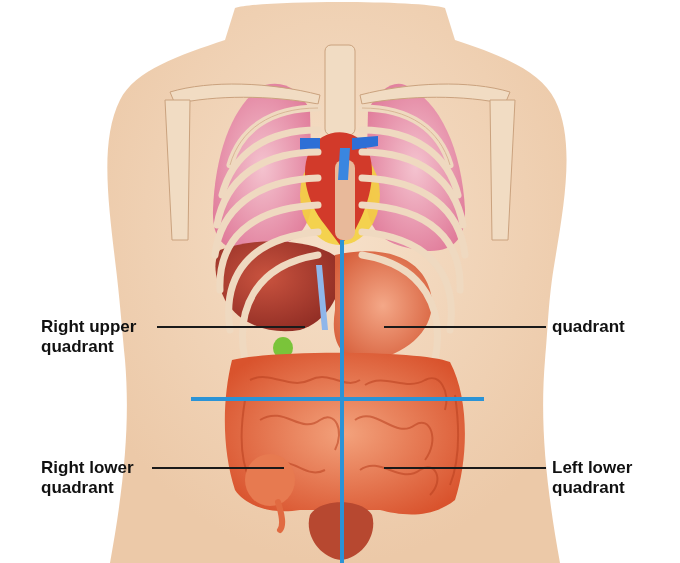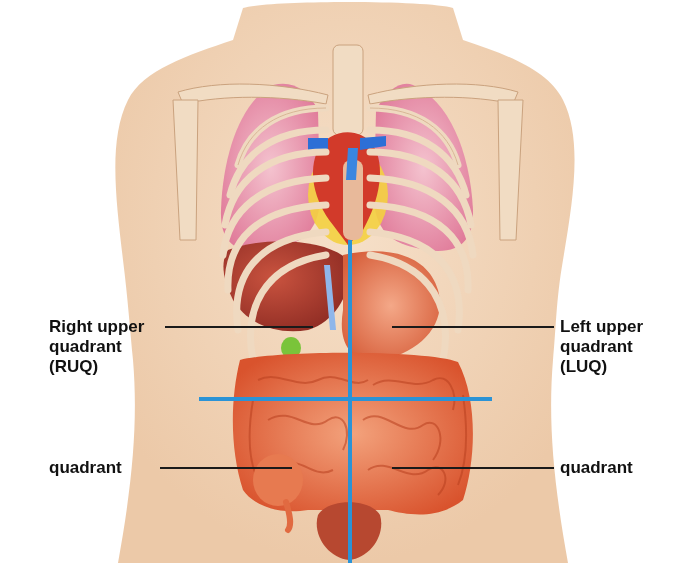--- a/index.html
+++ b/index.html
@@ -1,17 +1,17 @@
 <!DOCTYPE html>
 <html><head>
   <meta charset="utf-8">
   <style>
     html, body { margin: 0; padding: 0; background: #ffffff; }
     body { width: 680px; height: 563px; position: relative; overflow: hidden; font-family: "Liberation Sans", sans-serif; }
-    .stage { position: absolute; left: 8px; top: 0; width: 555px; height: 563px; }
+    .stage { position: absolute; left: 0; top: 0; width: 555px; height: 563px; }
     svg.anatomy { position: absolute; left: 0; top: 0; }
     .label {
       position: absolute;
       font-family: "Liberation Sans", sans-serif;
       font-weight: bold;
       font-size: 17px;
       line-height: 20px;
       color: #111111;
       white-space: nowrap;
     }
@@ -128,30 +128,29 @@
   </svg>
 
   <div class="leader" style="left:157px; top:326px; width:148px;"></div>
   <div class="leader" style="left:384px; top:326px; width:162px;"></div>
   <div class="leader" style="left:152px; top:467px; width:132px;"></div>
   <div class="leader" style="left:384px; top:467px; width:162px;"></div>
 
   <div class="label" style="left:41px; top:317px;">
     <span>Right upper</span>
     <span>quadrant</span>
-    <span>(RUQ)</span>
   </div>
 
   <div class="label" style="left:552px; top:317px;">
-    <span>Left upper</span>
     <span>quadrant</span>
-    <span>(LUQ)</span>
   </div>
 
   <div class="label" style="left:41px; top:458px;">
+    <span>Right lower</span>
     <span>quadrant</span>
   </div>
 
   <div class="label" style="left:552px; top:458px;">
+    <span>Left lower</span>
     <span>quadrant</span>
   </div>
 
 </div>
 
 </body></html>

